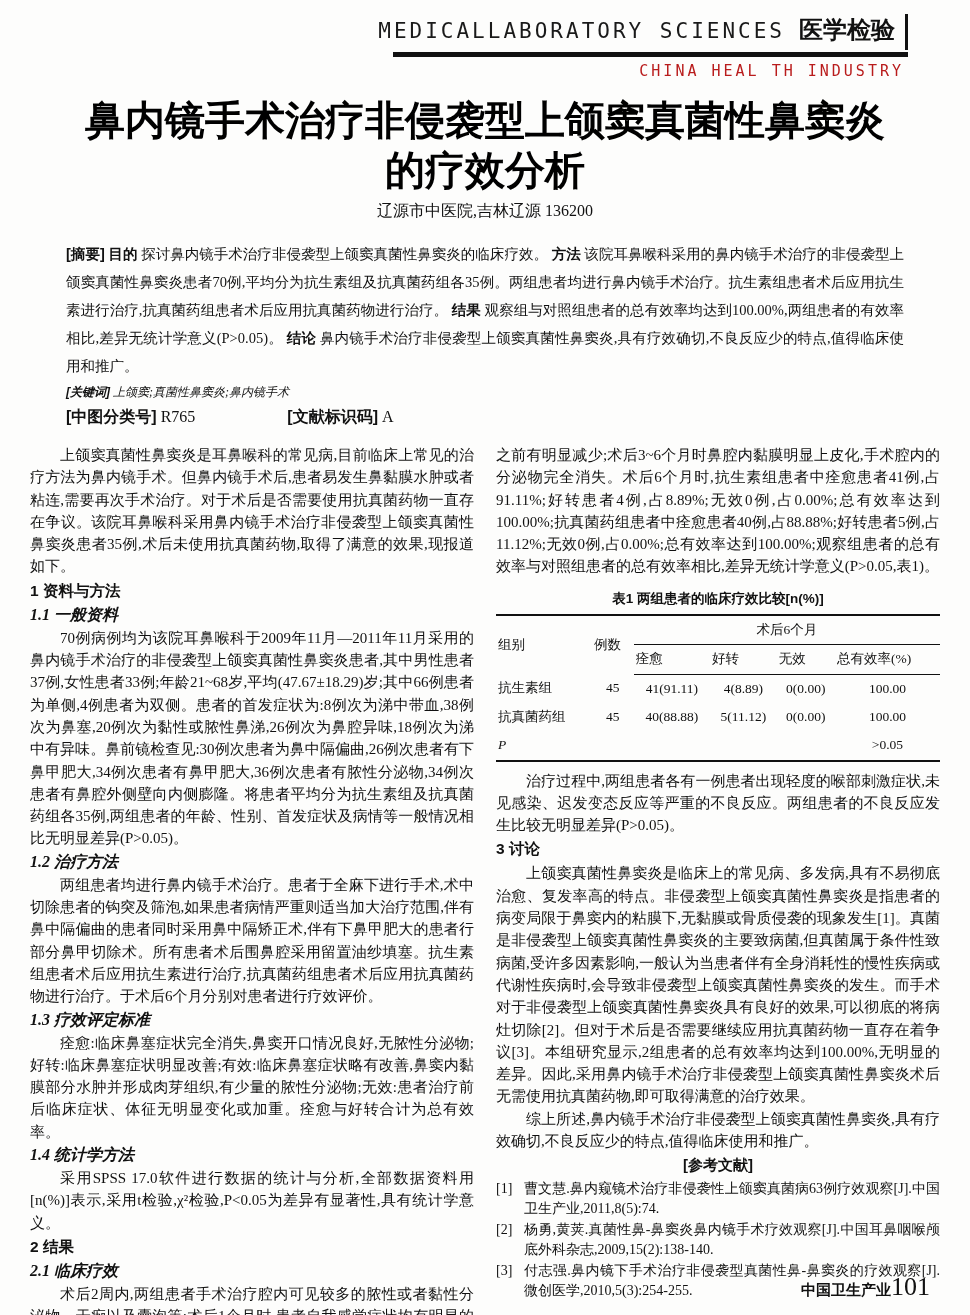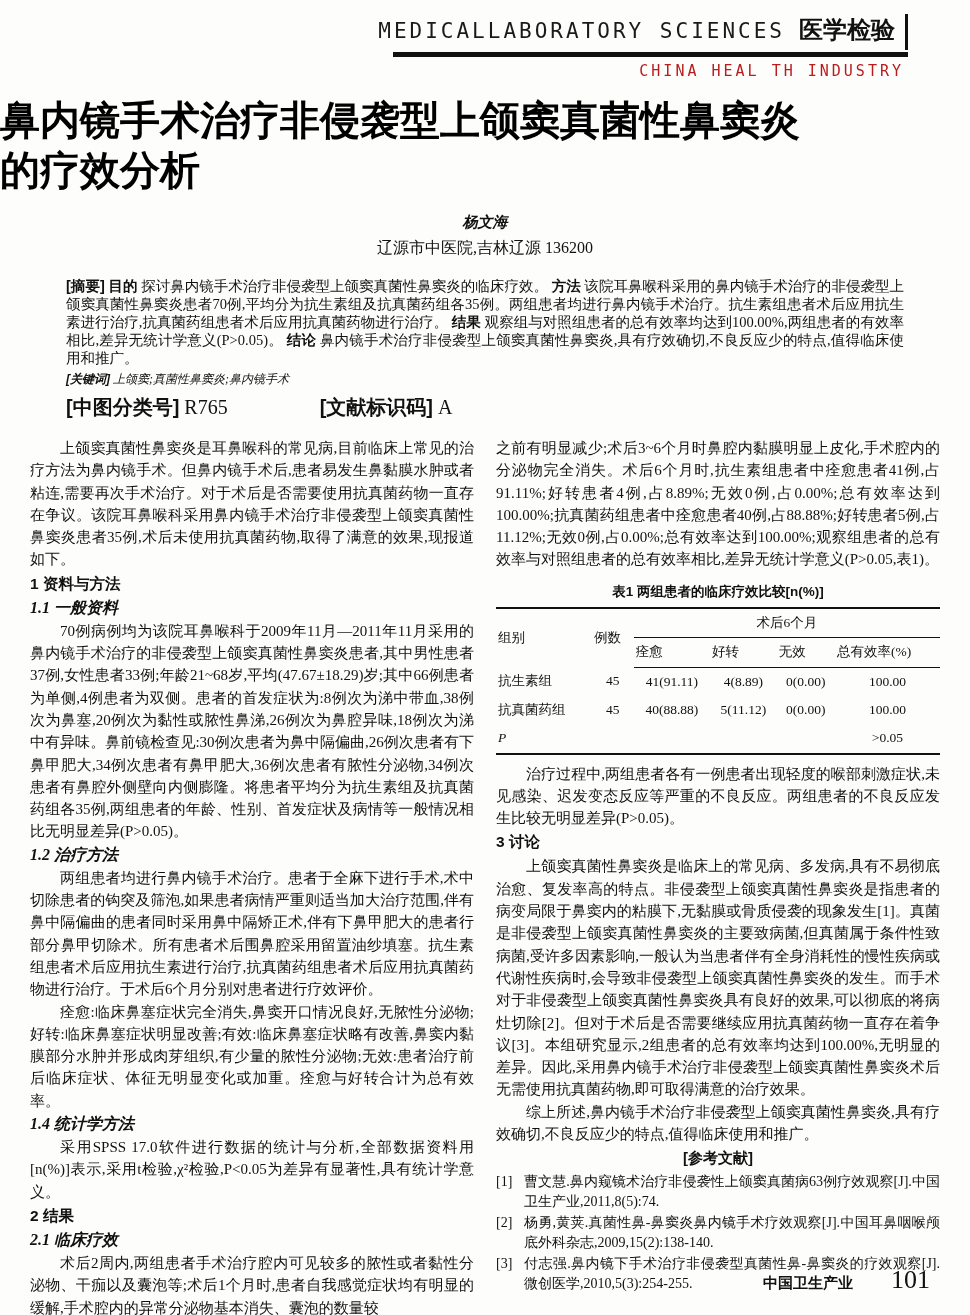--- a/index.html
+++ b/index.html
@@ -21,34 +21,34 @@
     font-size: 21px; font-weight: 400; letter-spacing: 3px; color: #1a1a1a;
   }
   .hdr-cn { font-family: "Liberation Sans", sans-serif; font-size: 24px; font-weight: bold; margin-left: 10px; }
   .hdr-bar { height: 5px; background: #111; margin-top: 2px; width: 515px; margin-left: auto; }
   .hdr-sub {
     font-family: "DejaVu Sans Mono", monospace;
     font-size: 15px; letter-spacing: 3px; color: #b91c1c; margin-top: 5px; padding-right: 4px;
   }
   
   .title {
-    margin-top: 95px; 
+    margin-top: 95px; text-align: center;
     font-family: "Liberation Sans", sans-serif;
     font-weight: bold; font-size: 40px; line-height: 50px; color: #000;
   }
   .author { text-align: center; margin-top: 18px; font-size: 15px; font-style: italic; font-weight: bold;}
   .affil  { text-align: center; margin-top: 6px;  font-size: 16px; }
   
   .abs {
     margin: 18px 66px 0 66px;
-    font-size: 14.5px; line-height: 18px; text-align: justify;
+    font-size: 14.5px; line-height: 28px; text-align: justify;
   }
   .abs b, .kw b, .meta b { font-family: "Liberation Sans", sans-serif; font-weight: bold; }
   .kw   { margin: 4px 66px 0 66px; font-size: 12px; font-style: italic; }
-  .meta { margin: 6px 66px 0 66px; font-size: 20px; display: flex; }
+  .meta { margin: 6px 66px 0 66px; font-size: 16px; display: flex; }
   .meta span { margin-right: 46px; }
   
   .cols { display: flex; margin: 16px 30px 0 30px; gap: 22px; }
   .col  { width: 444px; font-size: 15px; line-height: 22.3px; text-align: justify; }
   .col p { margin: 0; text-indent: 2em; }
   .col p.noindent { text-indent: 0; }
   .col h3 {
     margin: 2px 0; font-size: 15.5px; font-weight: bold;
     font-family: "Liberation Sans", sans-serif; line-height: 22px;
   }
@@ -67,21 +67,21 @@
   table.t1 td { text-align: center; }
   table.t1 td.lft, table.t1 th.lft { text-align: left; }
   table.t1 tr.last td { border-bottom: 2.2px solid #111; }
   table.t1 .ital { font-style: italic; font-family: "Liberation Serif", serif; }
   
   .ref-head { text-align: center; font-family: "Liberation Sans", sans-serif; font-weight: bold; font-size: 15px; margin: 2px 0; }
   .ref { display: flex; font-size: 14px; line-height: 20.5px; text-align: justify; }
   .ref .rn { flex: 0 0 28px; }
   .ref .rt { flex: 1; }
   
-  .footer { position: absolute; right: 40px; bottom: 20px; display: flex; align-items: baseline; gap: 38px; }
+  .footer { position: absolute; right: 40px; bottom: 13px; display: flex; align-items: baseline; }
   .footer .jn { font-family: "Liberation Sans", sans-serif; font-weight: bold; font-size: 15px; }
   .footer .pg { font-family: "Liberation Serif", serif; font-weight: normal; font-size: 26px; }
 </style>
 </head>
 <body>
 
 <div class="page">
 
   <div class="hdr">
     <div class="hdr-top">
@@ -89,21 +89,20 @@
       <span class="hdr-cn">医学检验</span>
     </div>
     <div class="hdr-bar"></div>
     <div class="hdr-sub">CHINA HEAL TH INDUSTRY</div>
   </div>
 
   <div class="title">
     <div>鼻内镜手术治疗非侵袭型上颌窦真菌性鼻窦炎</div>
     <div>的疗效分析</div>
   </div>
-  <div class="author">杨文海</div>
   <div class="affil">辽源市中医院,吉林辽源  136200</div>
 
   <div class="abs">
     <b>[摘要]</b>
     <b>目的</b>
     <span>探讨鼻内镜手术治疗非侵袭型上颌窦真菌性鼻窦炎的临床疗效。</span>
     <b>方法</b>
     <span>该院耳鼻喉科采用的鼻内镜手术治疗的非侵袭型上颌窦真菌性鼻窦炎患者70例,平均分为抗生素组及抗真菌药组各35例。两组患者均进行鼻内镜手术治疗。抗生素组患者术后应用抗生素进行治疗,抗真菌药组患者术后应用抗真菌药物进行治疗。</span>
     <b>结果</b>
     <span>观察组与对照组患者的总有效率均达到100.00%,两组患者的有效率相比,差异无统计学意义(P&gt;0.05)。</span>
@@ -123,20 +122,21 @@
 
   <div class="cols">
 
     <div class="col">
       <p>上颌窦真菌性鼻窦炎是耳鼻喉科的常见病,目前临床上常见的治疗方法为鼻内镜手术。但鼻内镜手术后,患者易发生鼻黏膜水肿或者粘连,需要再次手术治疗。对于术后是否需要使用抗真菌药物一直存在争议。该院耳鼻喉科采用鼻内镜手术治疗非侵袭型上颌窦真菌性鼻窦炎患者35例,术后未使用抗真菌药物,取得了满意的效果,现报道如下。</p>
       <h3>1 资料与方法</h3>
       <h4>1.1 一般资料</h4>
       <p>70例病例均为该院耳鼻喉科于2009年11月—2011年11月采用的鼻内镜手术治疗的非侵袭型上颌窦真菌性鼻窦炎患者,其中男性患者37例,女性患者33例;年龄21~68岁,平均(47.67±18.29)岁;其中66例患者为单侧,4例患者为双侧。患者的首发症状为:8例次为涕中带血,38例次为鼻塞,20例次为黏性或脓性鼻涕,26例次为鼻腔异味,18例次为涕中有异味。鼻前镜检查见:30例次患者为鼻中隔偏曲,26例次患者有下鼻甲肥大,34例次患者有鼻甲肥大,36例次患者有脓性分泌物,34例次患者有鼻腔外侧壁向内侧膨隆。将患者平均分为抗生素组及抗真菌药组各35例,两组患者的年龄、性别、首发症状及病情等一般情况相比无明显差异(P&gt;0.05)。</p>
       <h4>1.2 治疗方法</h4>
       <p>两组患者均进行鼻内镜手术治疗。患者于全麻下进行手术,术中切除患者的钩突及筛泡,如果患者病情严重则适当加大治疗范围,伴有鼻中隔偏曲的患者同时采用鼻中隔矫正术,伴有下鼻甲肥大的患者行部分鼻甲切除术。所有患者术后围鼻腔采用留置油纱填塞。抗生素组患者术后应用抗生素进行治疗,抗真菌药组患者术后应用抗真菌药物进行治疗。于术后6个月分别对患者进行疗效评价。</p>
+      <h4>1.3 疗效评定标准</h4>
       <p>痊愈:临床鼻塞症状完全消失,鼻窦开口情况良好,无脓性分泌物;好转:临床鼻塞症状明显改善;有效:临床鼻塞症状略有改善,鼻窦内黏膜部分水肿并形成肉芽组织,有少量的脓性分泌物;无效:患者治疗前后临床症状、体征无明显变化或加重。痊愈与好转合计为总有效率。</p>
       <h4>1.4 统计学方法</h4>
       <p>采用SPSS 17.0软件进行数据的统计与分析,全部数据资料用[n(%)]表示,采用t检验,χ²检验,P&lt;0.05为差异有显著性,具有统计学意义。</p>
       <h3>2 结果</h3>
       <h4>2.1 临床疗效</h4>
       <p>术后2周内,两组患者手术治疗腔内可见较多的脓性或者黏性分泌物、干痂以及囊泡等;术后1个月时,患者自我感觉症状均有明显的缓解,手术腔内的异常分泌物基本消失、囊泡的数量较</p>
     </div>
 
     <div class="col">
       <p class="noindent">之前有明显减少;术后3~6个月时鼻腔内黏膜明显上皮化,手术腔内的分泌物完全消失。术后6个月时,抗生素组患者中痊愈患者41例,占91.11%;好转患者4例,占8.89%;无效0例,占0.00%;总有效率达到100.00%;抗真菌药组患者中痊愈患者40例,占88.88%;好转患者5例,占11.12%;无效0例,占0.00%;总有效率达到100.00%;观察组患者的总有效率与对照组患者的总有效率相比,差异无统计学意义(P&gt;0.05,表1)。</p>

